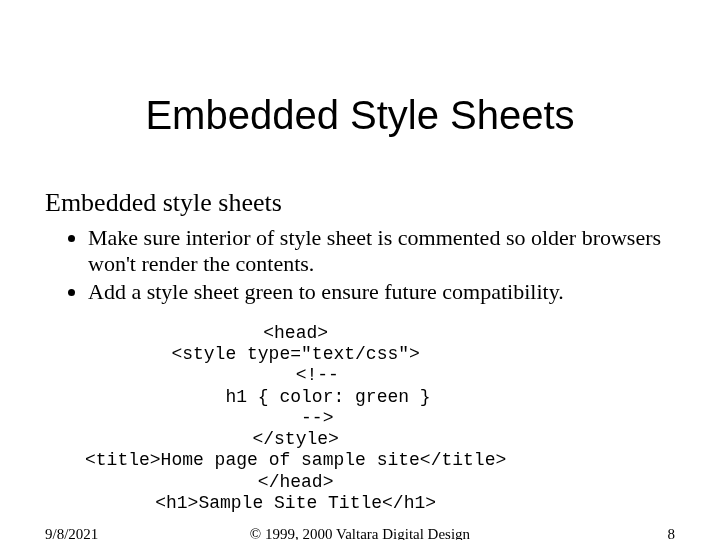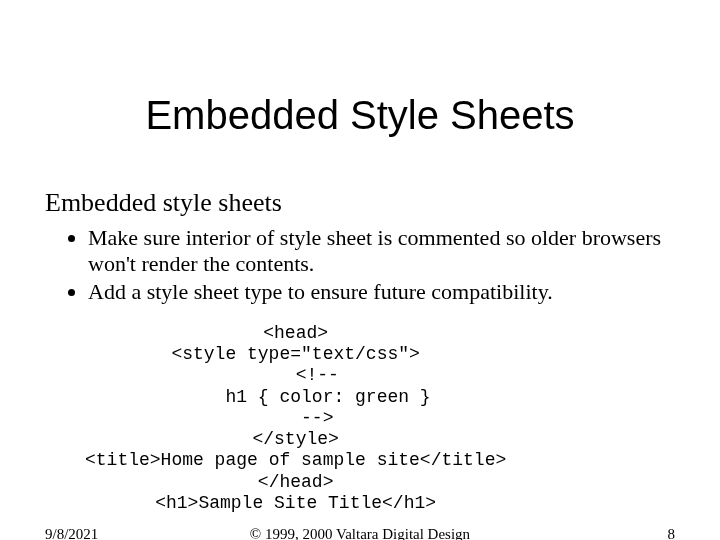--- a/index.html
+++ b/index.html
@@ -91,21 +91,21 @@
 
 <div class="slide">
 
   <div class="title">Embedded Style Sheets</div>
 
   <div class="subheading">Embedded style sheets</div>
 
   <div class="bullets">
     <ul>
       <li>Make sure interior of style sheet is commented so older browsers won't render the contents.</li>
-      <li>Add a style sheet type to ensure future compatibility.</li>
+      <li>Add a style sheet green to ensure future compatibility.</li>
     </ul>
   </div>
 
   <div class="codeblock">&lt;head&gt;
 &lt;style type="text/css"&gt;
     &lt;!--
       h1 { color: green }
     --&gt;
 &lt;/style&gt;
 &lt;title&gt;Home page of sample site&lt;/title&gt;

